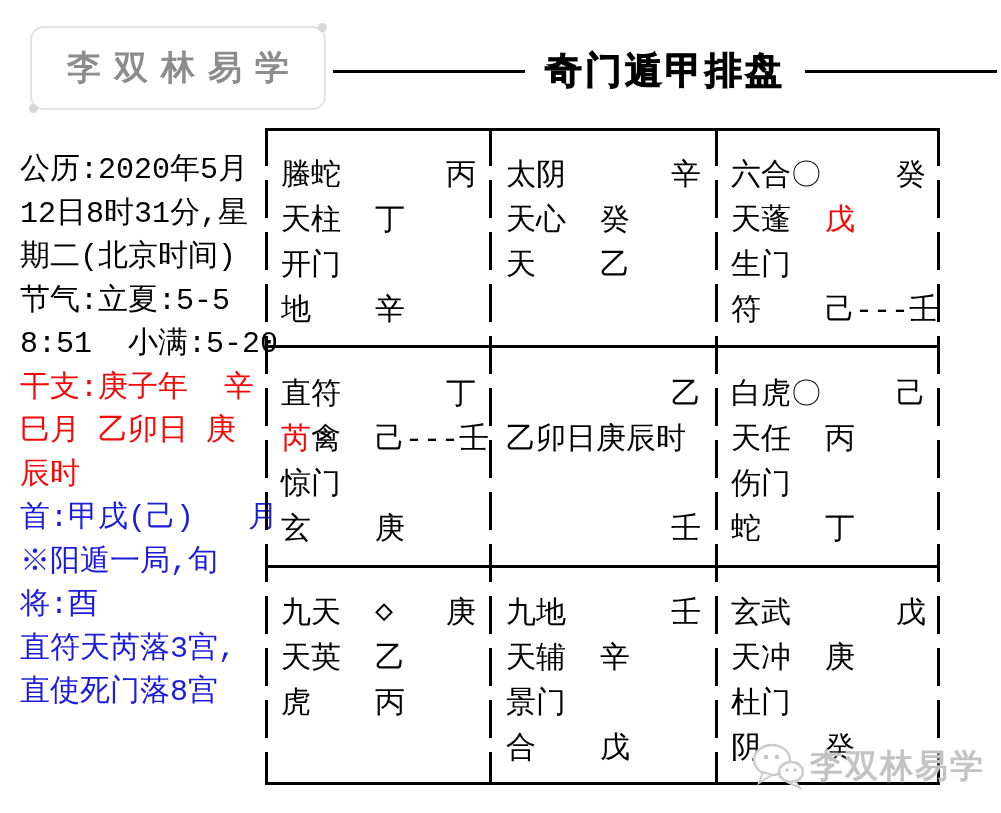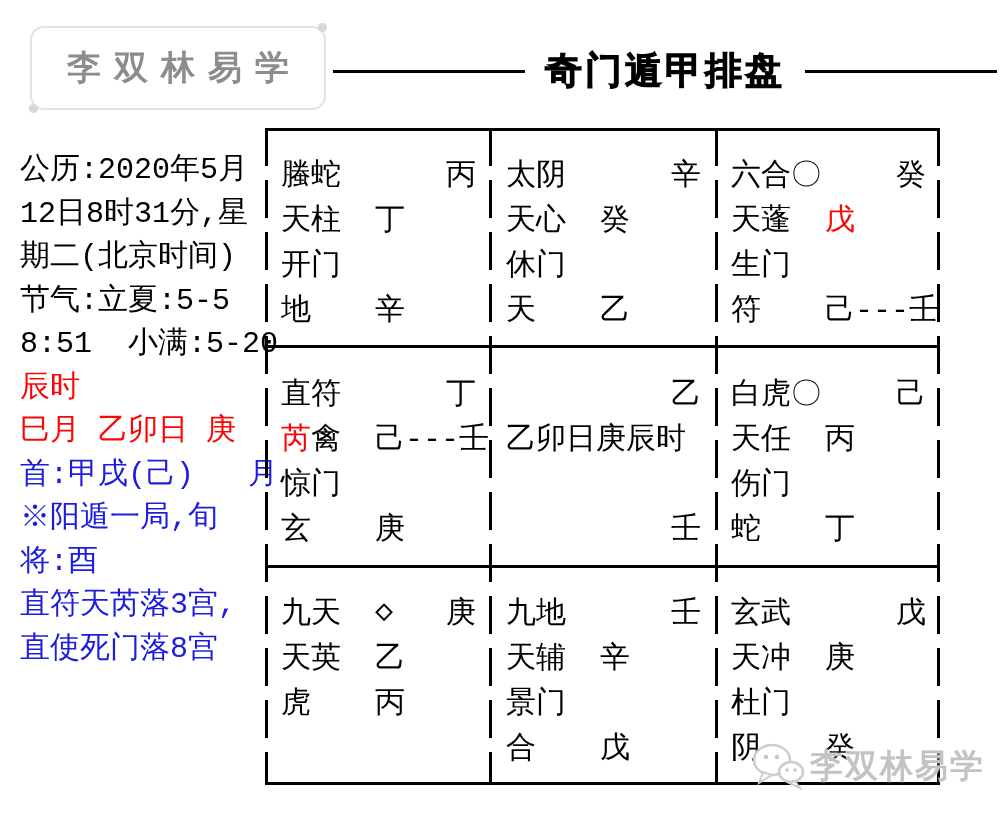--- a/index.html
+++ b/index.html
@@ -66,41 +66,41 @@
     <h1 class="title">奇门遁甲排盘</h1>
     <span class="hline"></span>
   </div>
 
   <aside class="info" id="info">
       <div class="info-line c-black">公历:2020年5月</div>
       <div class="info-line c-black">12日8时31分,星</div>
       <div class="info-line c-black">期二(北京时间)</div>
       <div class="info-line c-black">节气:立夏:5-5</div>
       <div class="info-line c-black">8:51  小满:5-20</div>
+      <div class="info-line c-red">干支:庚子年  辛</div>
+      <div class="info-line c-red">巳月 乙卯日 庚</div>
       <div class="info-line c-red">辰时</div>
-      <div class="info-line c-red">巳月 乙卯日 庚</div>
       <div class="info-line c-blue">首:甲戌(己)   月</div>
       <div class="info-line c-blue">※阳遁一局,旬</div>
       <div class="info-line c-blue">将:酉</div>
       <div class="info-line c-blue">直符天芮落3宫,</div>
       <div class="info-line c-blue">直使死门落8宫</div>
     </aside>
 
   <section class="grid">
     <div class="cells" id="cells">
         <div class="cell">
           <div class="cell-row"><span class="seg seg-left"><span class="c-black">螣蛇</span></span><span class="seg seg-right"><span class="c-black">丙</span></span></div>
           <div class="cell-row"><span class="seg seg-left"><span class="c-black">天柱</span></span><span class="seg seg-mid"><span class="c-black">丁</span></span></div>
           <div class="cell-row"><span class="seg seg-left"><span class="c-black">开门</span></span></div>
           <div class="cell-row"><span class="seg seg-left"><span class="c-black">地</span></span><span class="seg seg-mid"><span class="c-black">辛</span></span></div>
         </div>
         <div class="cell">
           <div class="cell-row"><span class="seg seg-left"><span class="c-black">太阴</span></span><span class="seg seg-right"><span class="c-black">辛</span></span></div>
           <div class="cell-row"><span class="seg seg-left"><span class="c-black">天心</span></span><span class="seg seg-mid"><span class="c-black">癸</span></span></div>
-          <div class="cell-row"><span class="seg seg-left"><span class="c-black">休门</span></span></div>
           <div class="cell-row"><span class="seg seg-left"><span class="c-black">天</span></span><span class="seg seg-mid"><span class="c-black">乙</span></span></div>
         </div>
         <div class="cell">
           <div class="cell-row"><span class="seg seg-left"><span class="c-black">六合〇</span></span><span class="seg seg-right"><span class="c-black">癸</span></span></div>
           <div class="cell-row"><span class="seg seg-left"><span class="c-black">天蓬</span></span><span class="seg seg-mid"><span class="c-red">戊</span></span></div>
           <div class="cell-row"><span class="seg seg-left"><span class="c-black">生门</span></span></div>
           <div class="cell-row"><span class="seg seg-left"><span class="c-black">符</span></span><span class="seg seg-mid"><span class="c-black">己---壬</span></span></div>
         </div>
         <div class="cell">
           <div class="cell-row"><span class="seg seg-left"><span class="c-black">直符</span></span><span class="seg seg-right"><span class="c-black">丁</span></span></div>

